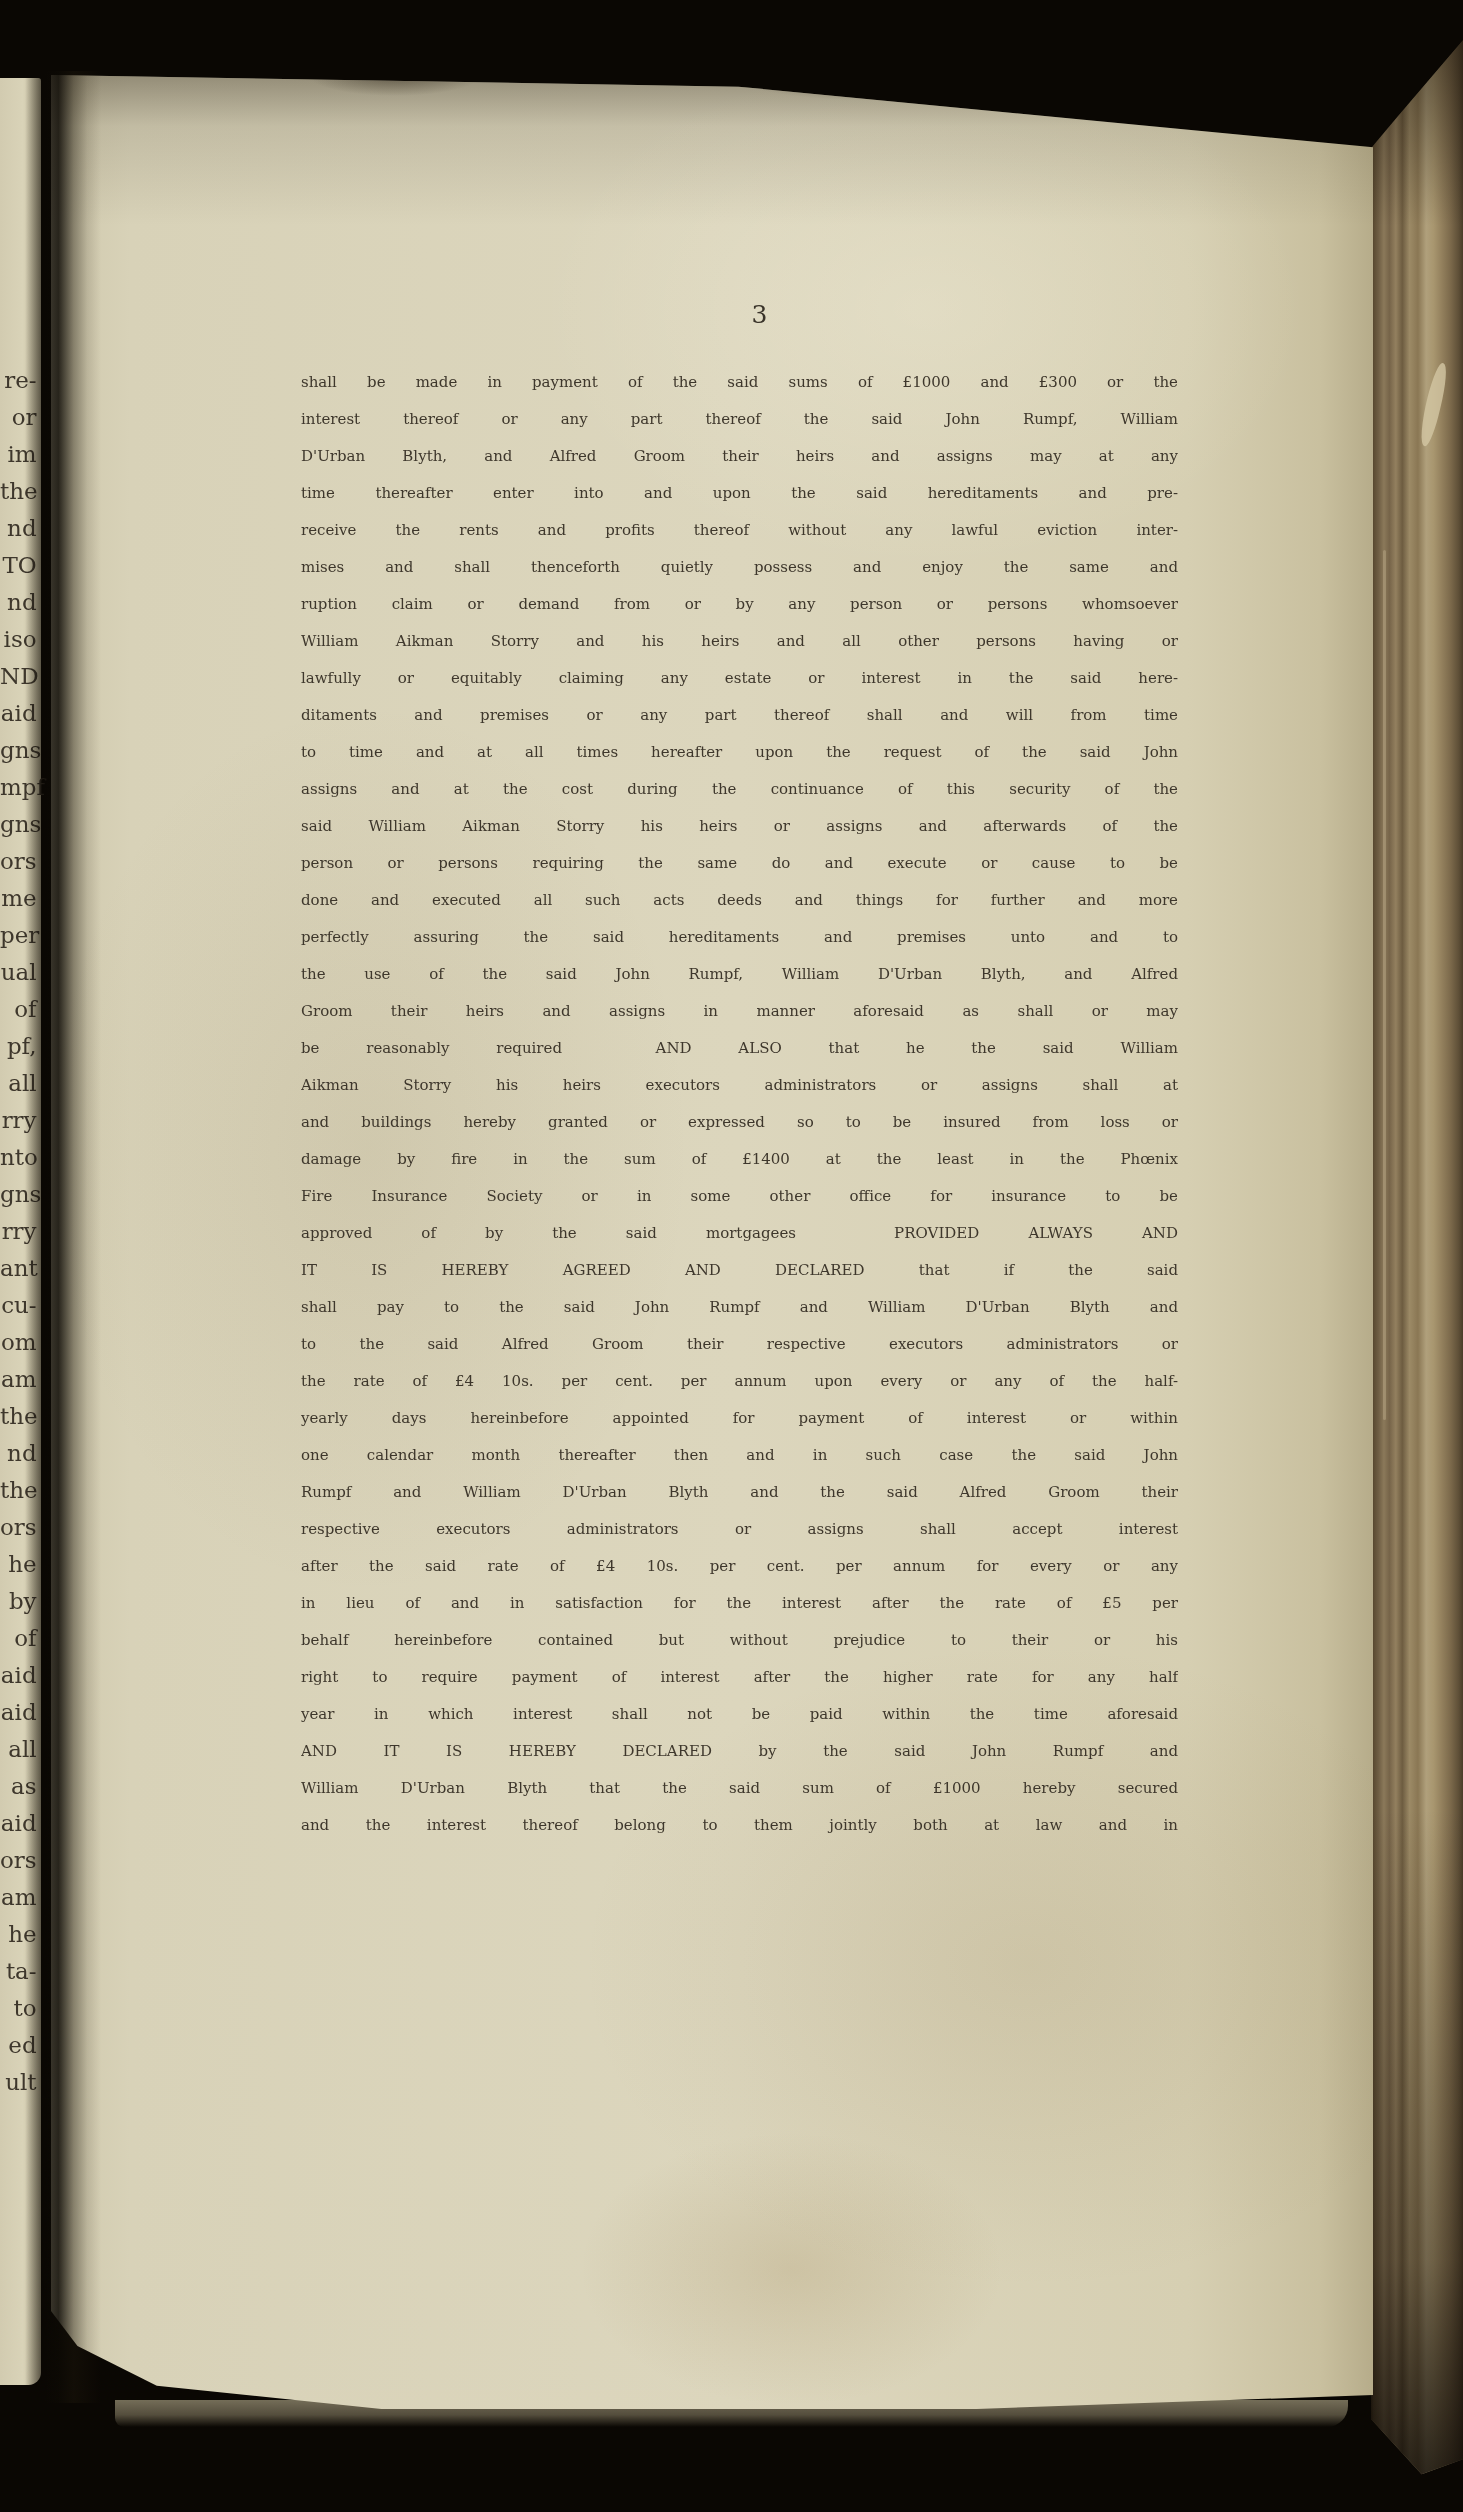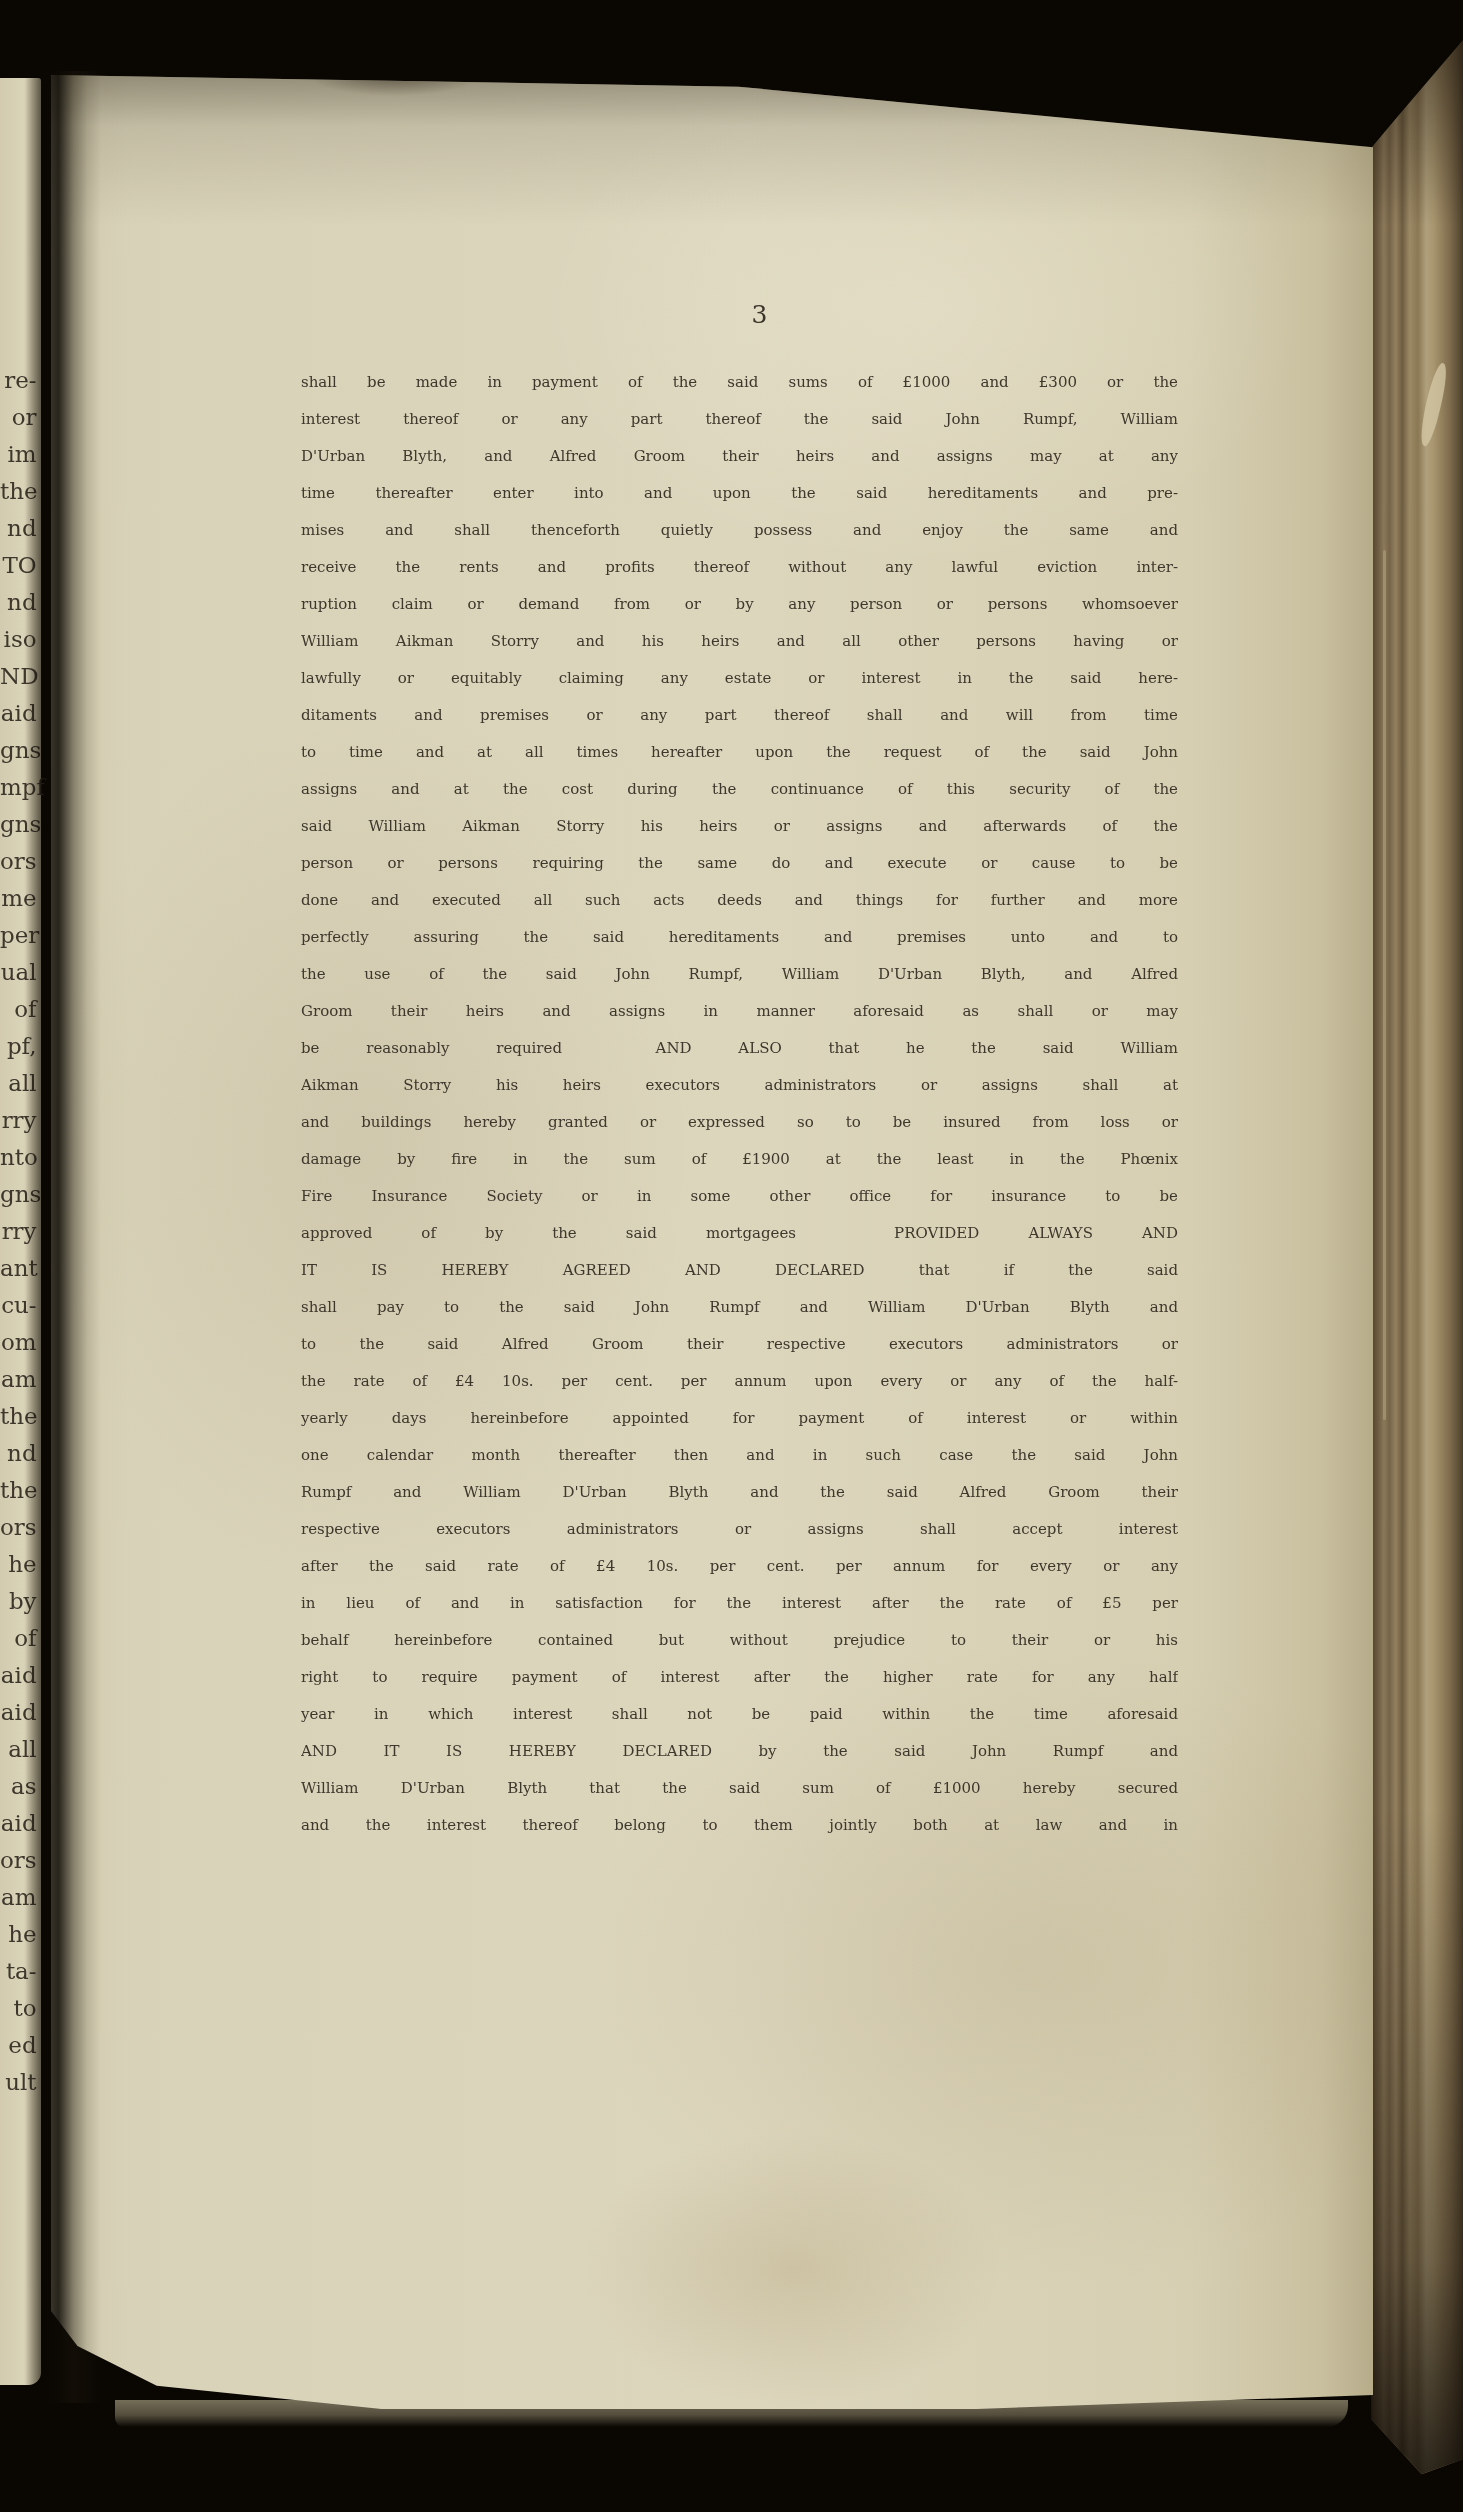--- a/index.html
+++ b/index.html
@@ -164,38 +164,38 @@
       </div>
   </div>
 
   <div id="page">
     <div id="page-num">3</div>
     <div id="text">
         <div class="tline">shall be made in payment of the said sums of £1000 and £300 or the</div>
         <div class="tline">interest thereof or any part thereof the said John Rumpf, William</div>
         <div class="tline">D'Urban Blyth, and Alfred Groom their heirs and assigns may at any</div>
         <div class="tline">time thereafter enter into and upon the said hereditaments and pre-</div>
+        <div class="tline">receive the rents and profits thereof without any lawful eviction inter-</div>
         <div class="tline">mises and shall thenceforth quietly possess and enjoy the same and</div>
-        <div class="tline">receive the rents and profits thereof without any lawful eviction inter-</div>
         <div class="tline">ruption claim or demand from or by any person or persons whomsoever</div>
         <div class="tline">William Aikman Storry and his heirs and all other persons having or</div>
         <div class="tline">lawfully or equitably claiming any estate or interest in the said here-</div>
         <div class="tline">ditaments and premises or any part thereof shall and will from time</div>
         <div class="tline">to time and at all times hereafter upon the request of the said John</div>
         <div class="tline">assigns and at the cost during the continuance of this security of the</div>
         <div class="tline">said William Aikman Storry his heirs or assigns and afterwards of the</div>
         <div class="tline">person or persons requiring the same do and execute or cause to be</div>
         <div class="tline">done and executed all such acts deeds and things for further and more</div>
         <div class="tline">perfectly assuring the said hereditaments and premises unto and to</div>
         <div class="tline">the use of the said John Rumpf, William D'Urban Blyth, and Alfred</div>
         <div class="tline">Groom their heirs and assigns in manner aforesaid as shall or may</div>
         <div class="tline">be reasonably required&nbsp;&nbsp;AND ALSO that he the said William</div>
         <div class="tline">Aikman Storry his heirs executors administrators or assigns shall at</div>
         <div class="tline">and buildings hereby granted or expressed so to be insured from loss or</div>
-        <div class="tline">damage by fire in the sum of £1900 at the least in the Phœnix</div>
+        <div class="tline">damage by fire in the sum of £1400 at the least in the Phœnix</div>
         <div class="tline">Fire Insurance Society or in some other office for insurance to be</div>
         <div class="tline">approved of by the said mortgagees&nbsp;&nbsp;PROVIDED ALWAYS AND</div>
         <div class="tline">IT IS HEREBY AGREED AND DECLARED that if the said</div>
         <div class="tline">shall pay to the said John Rumpf and William D'Urban Blyth and</div>
         <div class="tline">to the said Alfred Groom their respective executors administrators or</div>
         <div class="tline">the rate of £4 10s. per cent. per annum upon every or any of the half-</div>
         <div class="tline">yearly days hereinbefore appointed for payment of interest or within</div>
         <div class="tline">one calendar month thereafter then and in such case the said John</div>
         <div class="tline">Rumpf and William D'Urban Blyth and the said Alfred Groom their</div>
         <div class="tline">respective executors administrators or assigns shall accept interest</div>

